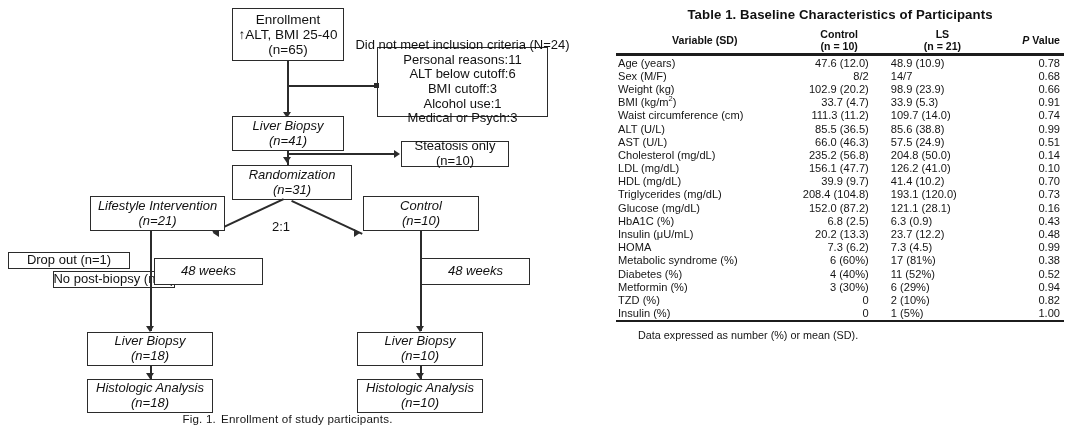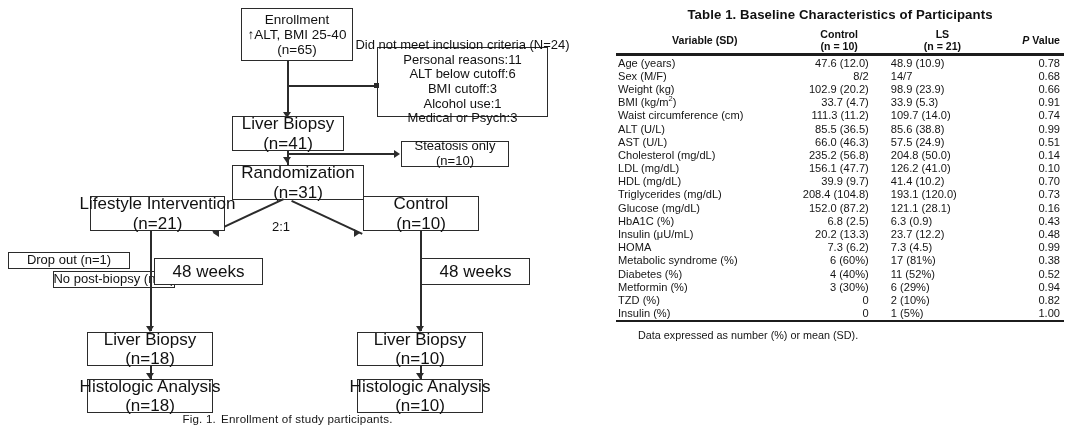--- a/index.html
+++ b/index.html
@@ -25,22 +25,22 @@
     flex-direction:column;
     align-items:center;
     justify-content:center;
     text-align:center;
     line-height:1.12;
     color:#111;
   }
   .box .ln{display:block;white-space:nowrap;}
 
   
-  .f-lg{font-size:13.5px;margin-left:9px;}
-  .f-md{font-size:17px;}
+  .f-lg{font-size:13.5px;}
+  .f-md{font-size:13px;font-style:italic;}
   .f-xs{font-size:13px;}
 
   
   .vline{position:absolute;background:#2b2b2b;width:1.6px;}
   .hline{position:absolute;background:#2b2b2b;height:1.6px;}
   .arrow-d{
     position:absolute;width:0;height:0;
     border-left:4.2px solid transparent;
     border-right:4.2px solid transparent;
     border-top:6px solid #2b2b2b;
@@ -137,21 +137,21 @@
     <span class="ln">Steatosis only</span>
     <span class="ln">(n=10)</span>
   </div>
 
   <div class="vline" style="left:287px;top:151px;height:14px;"></div>
   <div class="arrow-d" style="left:283px;top:157px;"></div>
 
   <div class="hline" style="left:287px;top:153px;width:108px;"></div>
   <div class="arrow-r" style="left:394px;top:150px;"></div>
 
-  <div class="box f-md" style="left:232px;top:165px;width:132px;height:35px;">
+  <div class="box f-md" style="left:232px;top:165px;width:120px;height:35px;">
     <span class="ln">Randomization</span>
     <span class="ln">(n=31)</span>
   </div>
 
   <div class="diag" style="left:284px;top:200px;width:78px;transform:rotate(155deg);"></div>
   <div class="arrow-r" style="left:213px;top:229px;transform:rotate(180deg);"></div>
   <div class="diag" style="left:292px;top:200px;width:78px;transform:rotate(25deg);"></div>
   <div class="arrow-r" style="left:354px;top:229px;"></div>
 
   <div class="ratio-label" style="left:272px;top:219px;">2:1</div>

